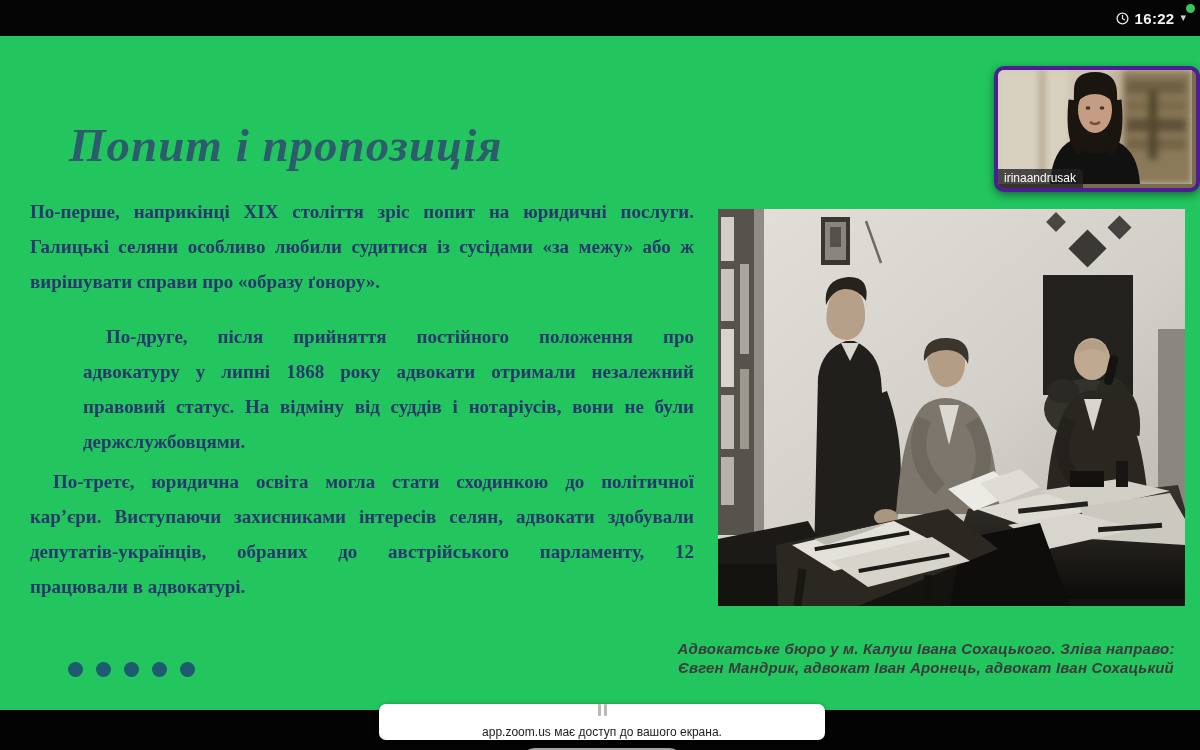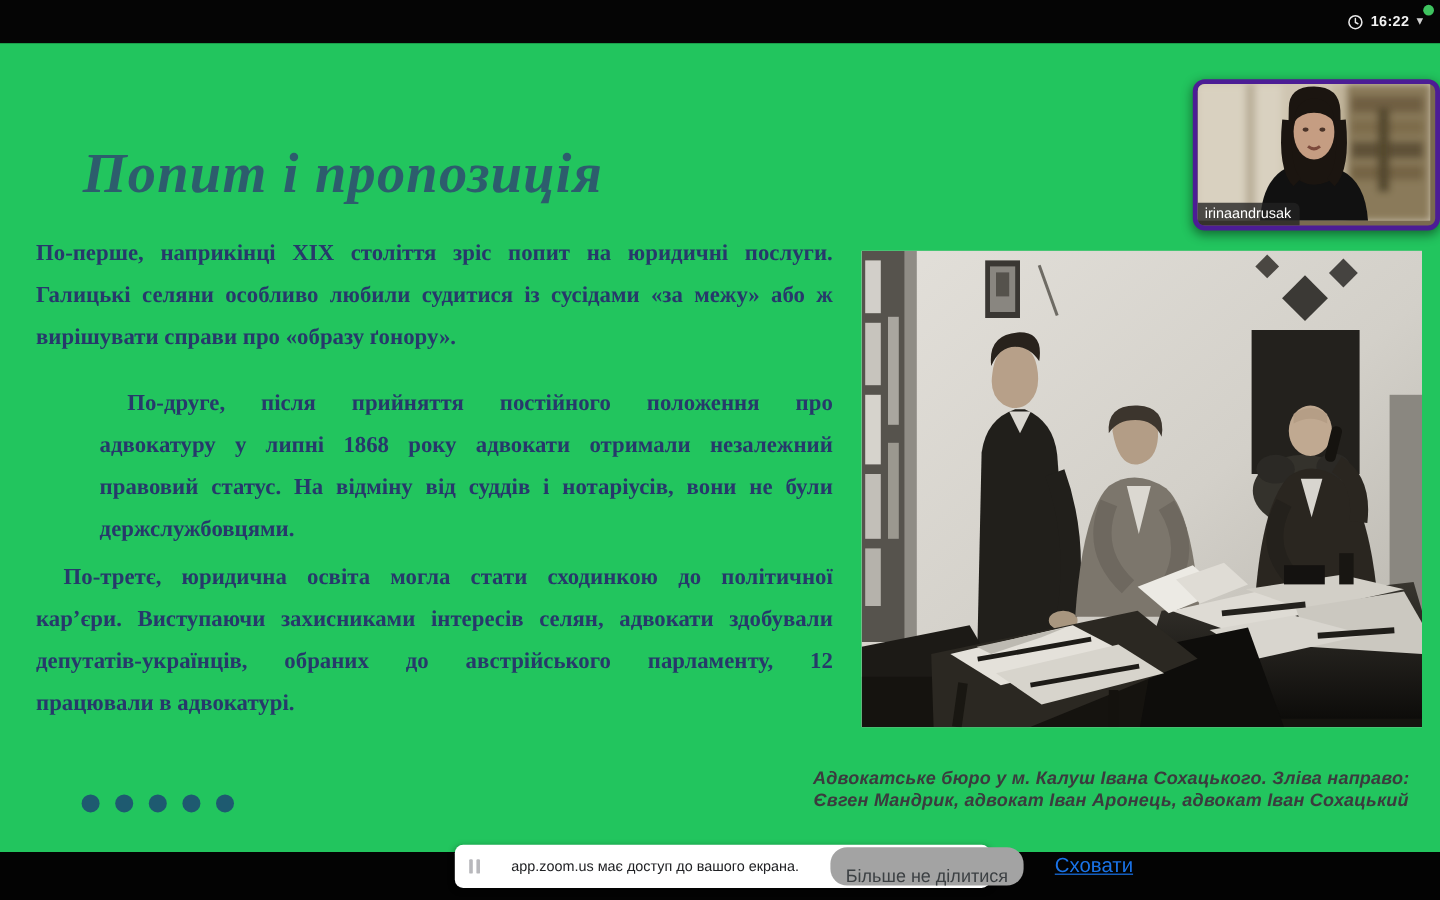--- a/index.html
+++ b/index.html
@@ -2,21 +2,21 @@
 <html lang="uk"><head>
 <meta charset="utf-8">
 <style>
   html,body{margin:0;padding:0;background:#000;}
   .stage{position:relative;width:1200px;height:750px;overflow:hidden;
          font-family:"Liberation Sans","DejaVu Sans",sans-serif;background:#000;}
 
   
   .menu-bar{position:absolute;left:0;top:0;width:1200px;height:36px;background:#050505;}
   .menu-right{position:absolute;right:14px;top:0;height:36px;display:flex;align-items:center;gap:6px;}
-  .time-text{color:#f2f2f2;font-size:12px;font-weight:bold;letter-spacing:.3px;}
+  .time-text{color:#f2f2f2;font-size:15px;font-weight:bold;letter-spacing:.3px;}
   .chev{color:#cfcfcf;font-size:11px;margin-top:-2px;}
   .status-dot{position:absolute;right:5px;top:4px;width:9px;height:9px;border-radius:50%;}
 
   
   .screen{position:absolute;left:0;top:36px;width:1200px;height:674px;background:#22c55e;}
   .slide-title{position:absolute;left:69px;top:82px;
        font-family:"Liberation Serif","DejaVu Serif",serif;
        font-style:italic;font-weight:bold;font-size:47px;color:var(--title-color,#2d5d6d);
        letter-spacing:1px;}
   .para{position:absolute;color:var(--body-color,#27396b);
@@ -42,21 +42,21 @@
   .webcam{position:absolute;left:994px;top:66px;width:198px;height:118px;border-radius:10px;
        overflow:hidden;border:4px solid #4c1d95;box-shadow:0 3px 9px rgba(0,0,0,.45);
        background:#7a6a50;z-index:6;}
   .name-tag{position:absolute;left:0px;bottom:0px;background:rgba(35,35,35,.78);
        color:#fff;font-size:12px;padding:2px 7px 3px 6px;border-top-right-radius:5px;}
 
   
   .bottom-bar{position:absolute;left:0;top:710px;width:1200px;height:40px;background:#030303;}
   .share-note{position:absolute;left:379px;top:704px;width:446px;height:36px;background:#fff;
        border-radius:7px;box-shadow:0 1px 5px rgba(0,0,0,.35);z-index:10;
-       display:flex;align-items:center;gap:26px;padding:0 12px;box-sizing:border-box;}
+       display:flex;align-items:center;gap:9px;padding:0 12px;box-sizing:border-box;flex-direction:column;}
   .pause-icon{display:flex;gap:3px;}
   .pause-icon i{display:block;width:3px;height:12px;background:#b8b8bc;border-radius:1px;}
   .share-msg{font-size:12px;color:#202124;white-space:nowrap;}
   .stop-share-btn{background:#a3a3a3;border:none;border-radius:14px;height:26px;padding:16px 13px;
        font-size:15px;color:#3c4043;white-space:nowrap;font-family:inherit;}
   .hide-link{font-size:17px;color:#1a73e8;text-decoration:underline;white-space:nowrap;}
 </style>
 </head>
 <body>
 

